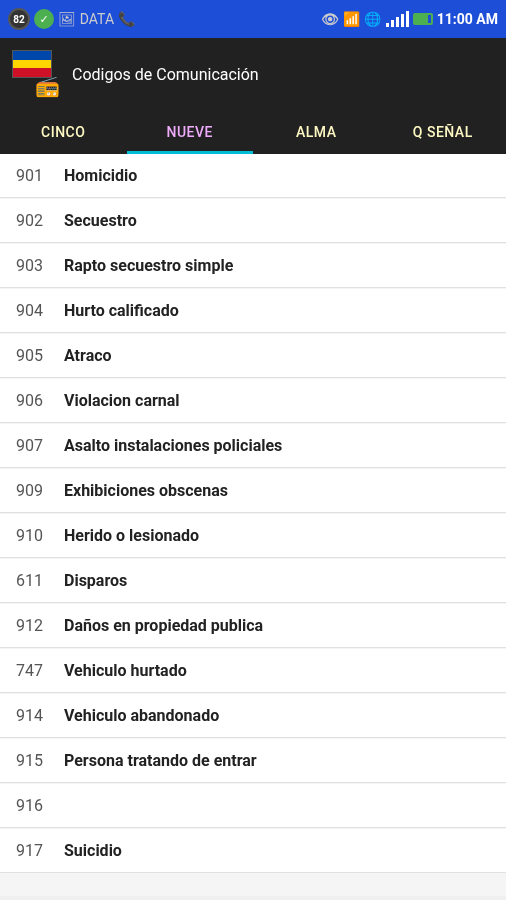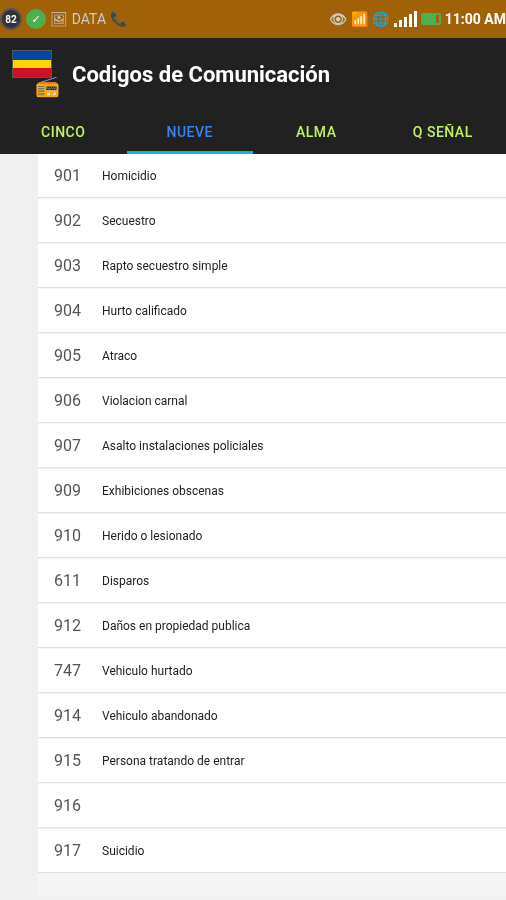--- a/index.html
+++ b/index.html
@@ -10,26 +10,26 @@
     body {
       width: 506px;
       height: 900px;
       background: #f0f0f0;
       font-family: 'Roboto', Arial, sans-serif;
       overflow: hidden;
     }
 
     
     .status-bar {
-      background: #a16207;
+      background: #1d4ed8;
       height: 38px;
       display: flex;
       align-items: center;
       justify-content: space-between;
-      padding: 0 0;
+      padding: 0 8px;
       color: white;
       text-align: right;
     }
     .status-left {
       display: flex;
       align-items: center;
       gap: 4px;
     }
     .status-right {
       display: flex;
@@ -124,79 +124,78 @@
     }
     .radio-icon {
       font-size: 20px;
       color: white;
       position: absolute;
       bottom: 0;
       right: 0;
     }
     .app-title {
       color: white;
-      font-size: 22px;
-      font-weight: 700;
+      font-size: 16px;
+      font-weight: 400;
     }
 
     
     .tabs {
       background: #212121;
       display: flex;
       border-bottom: none;
     }
     .tab {
       flex: 1;
       padding: 14px 8px;
       text-align: center;
-      color: #bef264;
+      color: #fef9c3;
       font-size: 14px;
       font-weight: 500;
       cursor: pointer;
       letter-spacing: 0.5px;
       position: relative;
     }
     .tab.active {
-      color: #3b82f6;
+      color: #f0abfc;
     }
     .tab.active::after {
       content: '';
       position: absolute;
       bottom: 0;
       left: 0;
       right: 0;
       height: 3px;
       background: #00BCD4;
     }
 
     
     .content {
       background: #f5f5f5;
       overflow-y: auto;
       height: calc(900px - 38px - 72px - 48px);
-      margin-left: 38px;
     }
     .list-item {
       display: flex;
       align-items: center;
       padding: 12px 16px;
       border-bottom: 1px solid #e0e0e0;
       background: white;
       margin-bottom: 1px;
     }
     .item-code {
       color: #555;
       font-size: 16px;
       min-width: 48px;
       font-weight: 400;
     }
     .item-description {
       color: #222;
-      font-size: 12px;
-      font-weight: 400;
+      font-size: 16px;
+      font-weight: 700;
     }
   </style>
 </head>
 <body>
 
 <div class="status-bar">
   <div class="status-left">
     <div class="battery-circle">
       <span>82</span>
     </div>

